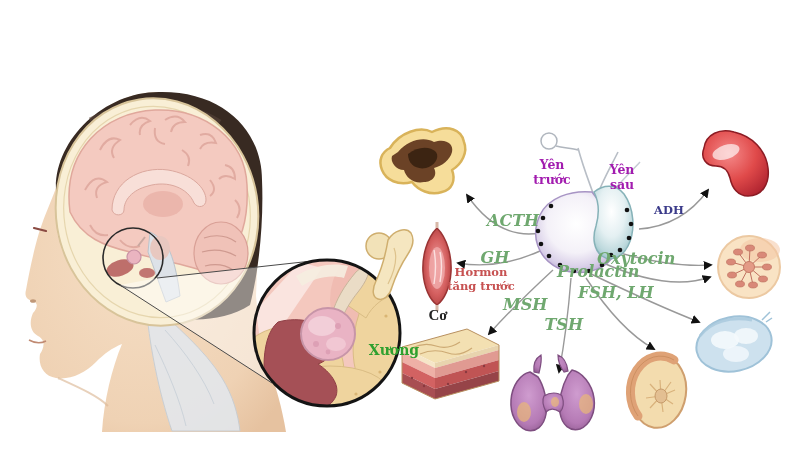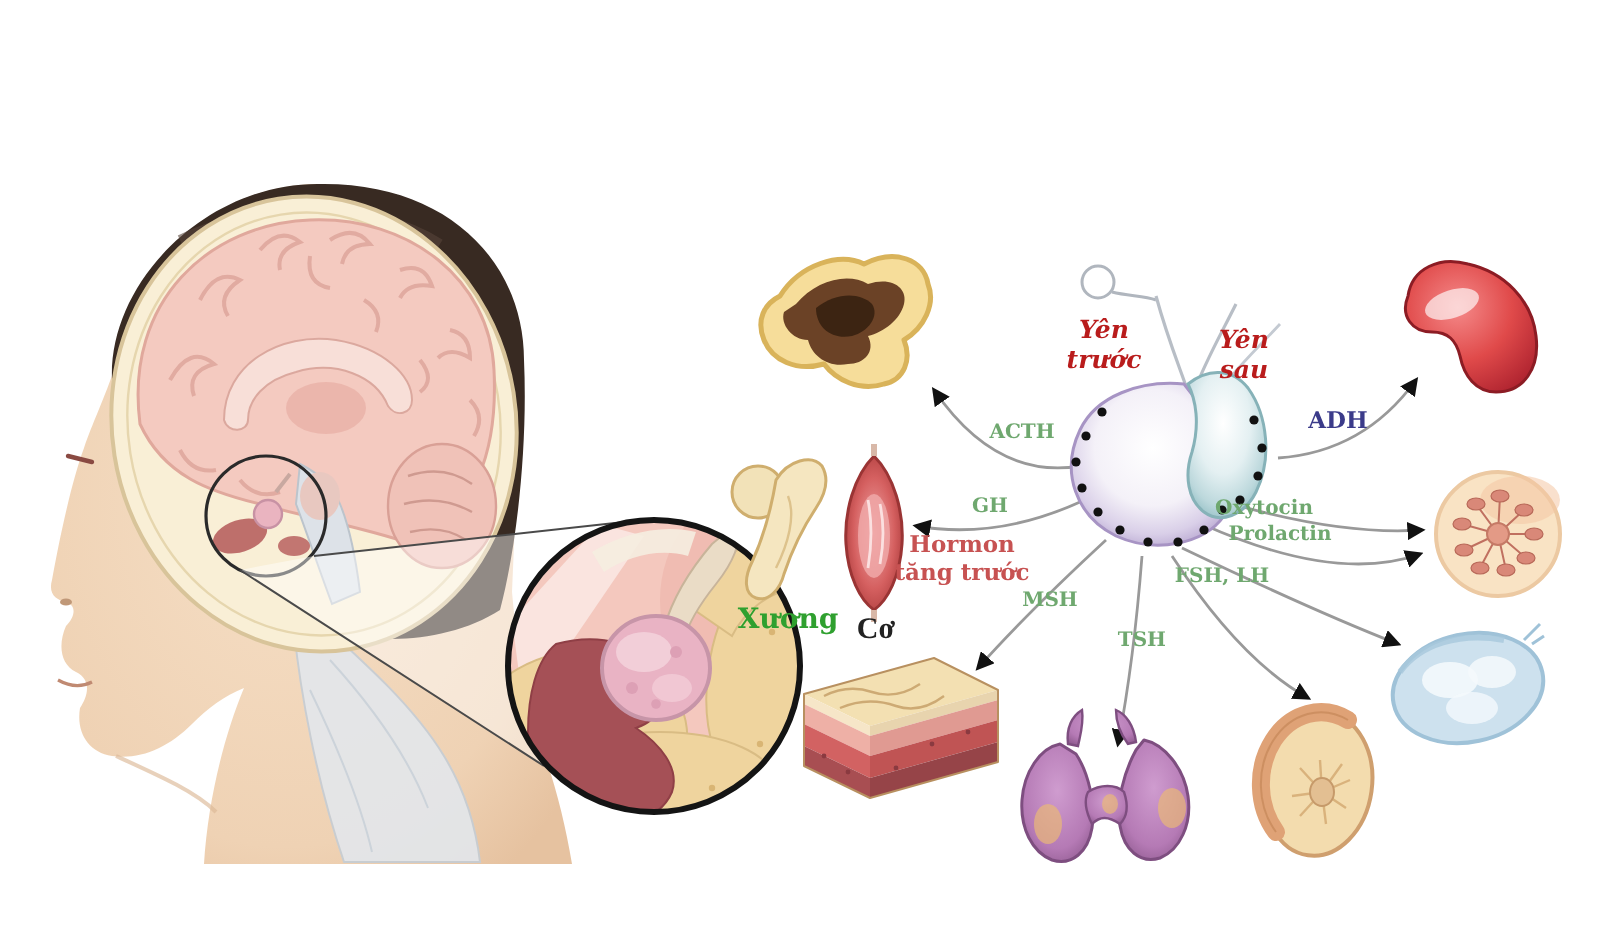--- a/index.html
+++ b/index.html
@@ -5,25 +5,25 @@
   html,body{margin:0;padding:0;background:#fff;}
   .stage{position:relative;width:800px;height:469px;background:#ffffff;overflow:hidden;
          font-family:"Liberation Sans",sans-serif;}
   svg{position:absolute;left:0;top:0;}
   .lbl{position:absolute;font-family:"DejaVu Serif",serif;font-weight:bold;
        text-align:center;line-height:1.2;white-space:nowrap;}
   .lbl span{display:block;}
   .title{position:absolute;left:230px;top:10px;width:400px;text-align:center;
          color:#1f8b1f;font-size:35px;font-weight:bold;letter-spacing:.5px;
          font-family:"Liberation Sans",sans-serif;}
-  .green{color:#6fa86f;font-size:10px;}
-  .red{color:#b91c1c;font-size:12.5px;font-style:italic;}
+  .green{color:#6fa86f;font-size:16px;font-style:italic;}
+  .red{color:#a21caf;font-size:12.5px;}
   .red-sm{color:#c75252;font-size:11.5px;}
   .navy{color:#3b3b8a;font-size:11.5px;}
-  .bright-green{color:#2fa02f;font-size:14px;}
+  .bright-green{color:#2fa02f;font-size:14px;margin-top:40px;}
   .dark{color:#222;font-size:15px;font-family:Liberation Serif, serif;font-weight:bold;}
 </style>
 </head>
 <body>
 
 <div class="stage">
 
 <svg width="800" height="469" viewBox="0 0 800 469">
   <defs>
     <radialGradient id="skinG" cx="45%" cy="45%" r="70%">
@@ -349,17 +349,17 @@
 <div class="lbl navy" style="left:647px;top:204px;width:44px;">ADH</div>
 <div class="lbl green" style="left:479px;top:248px;width:32px;">GH</div>
 <div class="lbl red-sm" style="left:433px;top:266px;width:96px;">
   <span>Hormon</span>
   <span>tăng trước</span>
 </div>
 <div class="lbl green" style="left:503px;top:295px;width:44px;">MSH</div>
 <div class="lbl green" style="left:539px;top:315px;width:44px;text-align:right;">TSH</div>
 <div class="lbl green" style="left:578px;top:283px;width:66px;">FSH, LH</div>
 <div class="lbl green" style="left:597px;top:249px;width:70px;">Oxytocin</div>
-<div class="lbl green" style="left:604px;top:262px;width:72px;">Prolactin</div>
+<div class="lbl green" style="left:557px;top:262px;width:72px;">Prolactin</div>
 <div class="lbl bright-green" style="left:362px;top:302px;width:64px;">Xương</div>
 <div class="lbl dark" style="left:420px;top:306px;width:36px;">Cơ</div>
 
 </div>
 
 </body></html>

